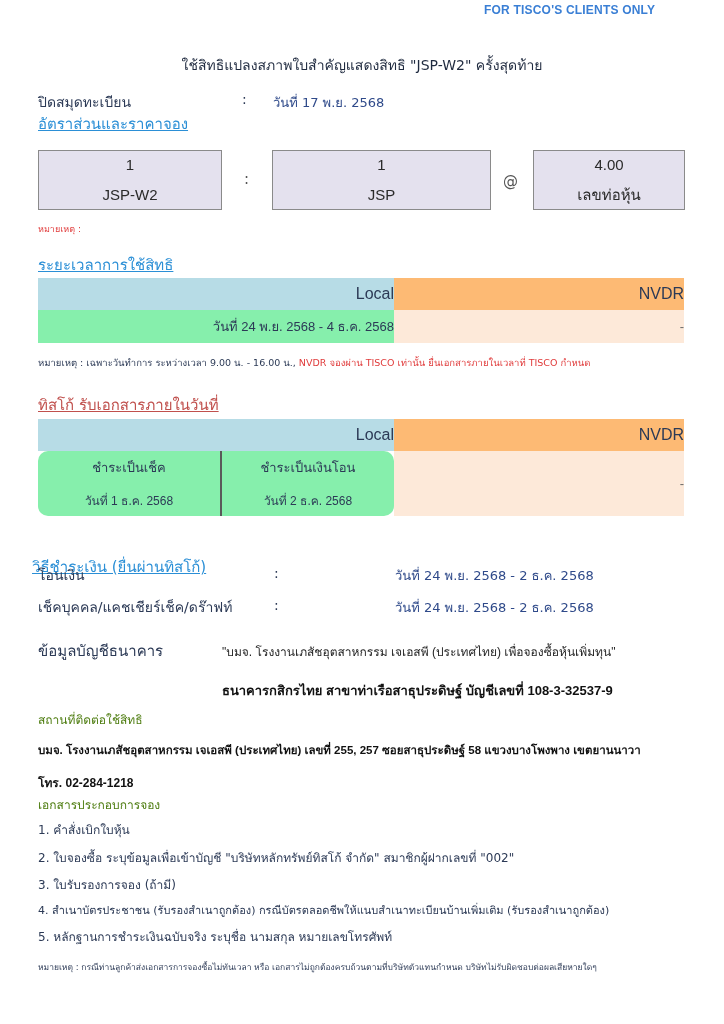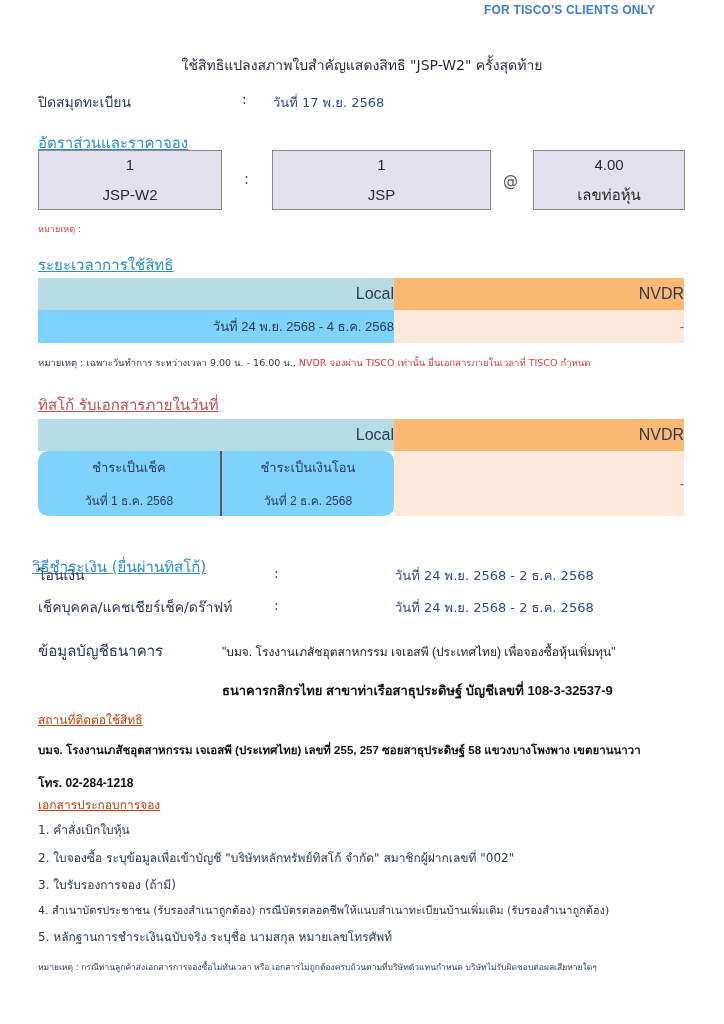--- a/index.html
+++ b/index.html
@@ -16,44 +16,44 @@
   .ratio-box { position: absolute; top: 150px; height: 60px; background: #e4e1ee; border: 1px solid #8a8a8a; box-sizing: border-box;
                display: flex; flex-direction: column; align-items: center; justify-content: center; color: #2a2a2a; font-size: 15px; line-height: 30px; font-family: "Liberation Sans", sans-serif; }
   .ratio-sep { font-size: 15px; color: #555; }
   .note-red { font-size: 9px; color: #e03b3b; }
   .note-small { font-size: 9.5px; color: #2c3a56; }
   .note-small .red { color: #e03b3b; }
   table.period { position: absolute; left: 38px; width: 646px; border-collapse: collapse; table-layout: fixed; font-family: "Liberation Sans", sans-serif; }
   table.period td { text-align: right; padding: 0; }
   .h-local { background: #b7dce6; color: #2c3a56; font-size: 16px; }
   .h-nvdr { background: #fdba74; color: #2c3a56; font-size: 16px; }
-  .b-local { background: #7dd3fc; color: #2c3a56; font-size: 13px; }
+  .b-local { background: #86efac; color: #2c3a56; font-size: 13px; }
   .b-nvdr { background: #fde9d9; color: #6a6a6a; font-size: 13px; }
   .split-cell { position: relative; border-radius: 10px; }
   .split-divider { position: absolute; left: 182px; top: 0; bottom: 0; width: 2px; background: #5a5a5a; }
   .split-half { position: absolute; top: 0; bottom: 0; width: 182px; display: flex; flex-direction: column; justify-content: space-around; align-items: center; }
   .split-half .t1 { font-size: 13px; }
   .split-half .t2 { font-size: 12px; }
   .body-text { font-size: 12px; color: #1f1f1f; font-family: "Liberation Sans", sans-serif; }
   .bold-text { font-size: 13px; color: #111; font-weight: bold; font-family: "Liberation Sans", sans-serif; }
-  .small-link { font-size: 12px; color: #c2410c; text-decoration: underline; }
+  .small-link { font-size: 12px; color: #4d7c0f; }
   .doc-item { font-size: 12px; color: #2c3a56; }
   .footer-note { font-size: 8.5px; color: #2c3a56; }
 </style>
 </head>
 <body>
 
 <div class="abs top-tag">FOR TISCO'S CLIENTS ONLY</div>
 <div class="abs doc-title">ใช้สิทธิแปลงสภาพใบสำคัญแสดงสิทธิ  "JSP-W2" ครั้งสุดท้าย</div>
 
 <div class="abs label" style="top:91px; left:38px;">ปิดสมุดทะเบียน</div>
 <div class="abs colon" style="top:91px; left:242px;">:</div>
 <div class="abs val" style="top:92px; left:273px;">วันที่ 17 พ.ย. 2568</div>
 
-<div class="abs section-link" style="top:131px; left:38px;">อัตราส่วนและราคาจอง</div>
+<div class="abs section-link" style="top:112px; left:38px;">อัตราส่วนและราคาจอง</div>
 
 <div class="ratio-box" style="left:38px; width:184px;">
   <span>1</span>
   <span>JSP-W2</span>
 </div>
 <div class="abs ratio-sep" style="top:170px; left:244px;">:</div>
 <div class="ratio-box" style="left:272px; width:219px;">
   <span>1</span>
   <span>JSP</span>
 </div>

